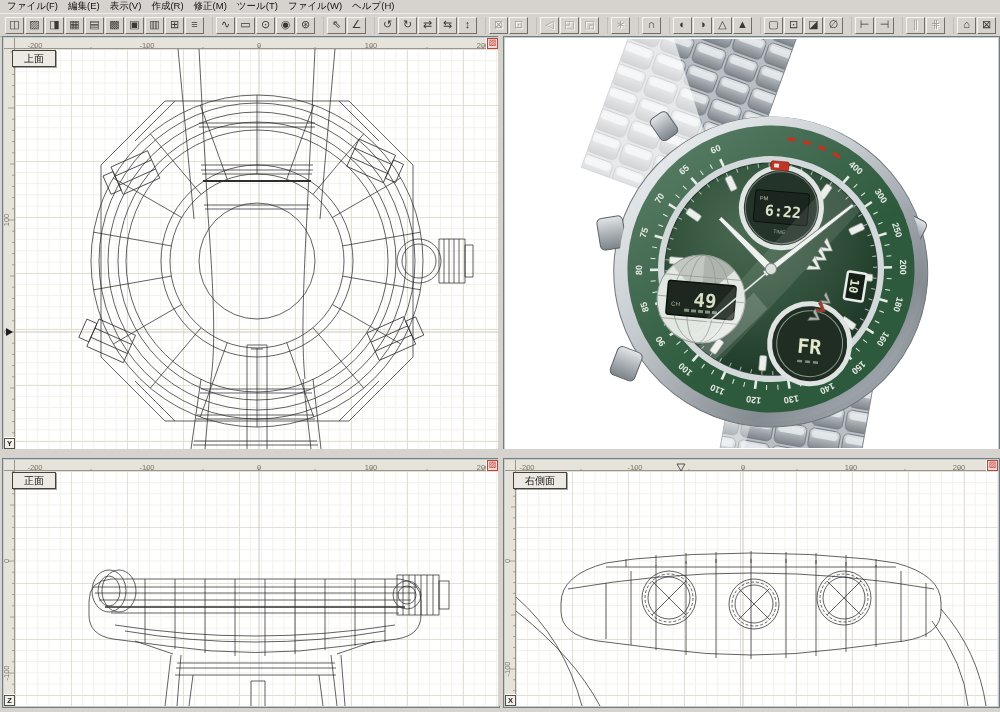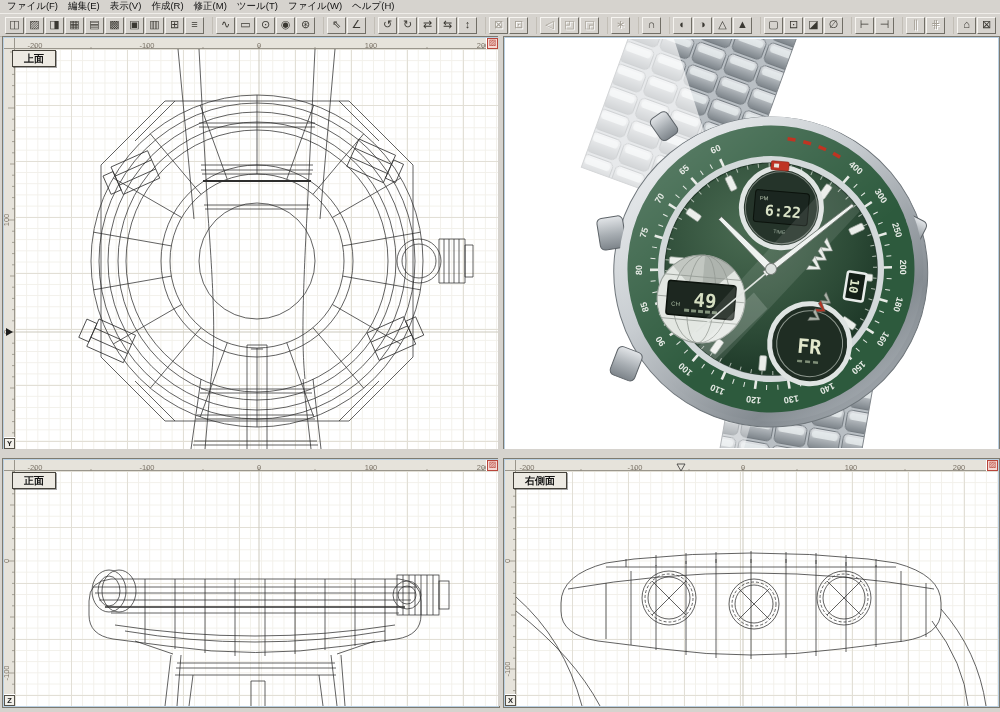--- a/index.html
+++ b/index.html
@@ -35,21 +35,21 @@
   .canvas{position:absolute;left:12px;top:12px;right:1px;bottom:1px;background:#fff;
     background-image:
       linear-gradient(#e2dfd6 1px, transparent 1px),
       linear-gradient(90deg,#e2dfd6 1px, transparent 1px),
       linear-gradient(#f2f0ea 1px, transparent 1px),
       linear-gradient(90deg,#f2f0ea 1px, transparent 1px);
     background-size:56px 56px,56px 56px,11.2px 11.2px,11.2px 11.2px;}
   .canvas svg{position:absolute;left:0;top:0;width:100%;height:100%;}
   .vplabel{position:absolute;left:9px;top:13px;padding:0 11px;height:15px;line-height:15px;
            font-size:10px;color:#111;background:#edeae3;border:1px solid #45423b;
-           box-shadow:1px 1px 0 rgba(0,0,0,.35);z-index:5;white-space:nowrap;font-weight:bold;}
+           box-shadow:1px 1px 0 rgba(0,0,0,.35);z-index:5;white-space:nowrap;}
   #vp-render .canvas{left:2px;top:2px;right:2px;bottom:2px;background-image:none;}
   .wire{stroke:#2e2e2e;fill:none;stroke-width:.75;}
   .axisline{stroke:#ccc9bd;stroke-width:1;}
   .lcd{font-family:"DejaVu Sans Mono",monospace;font-weight:bold;}
   .splitter{position:absolute;background:#d6d3ce;}
 </style>
 </head>
 <body>
 
 <div id="menubar">

